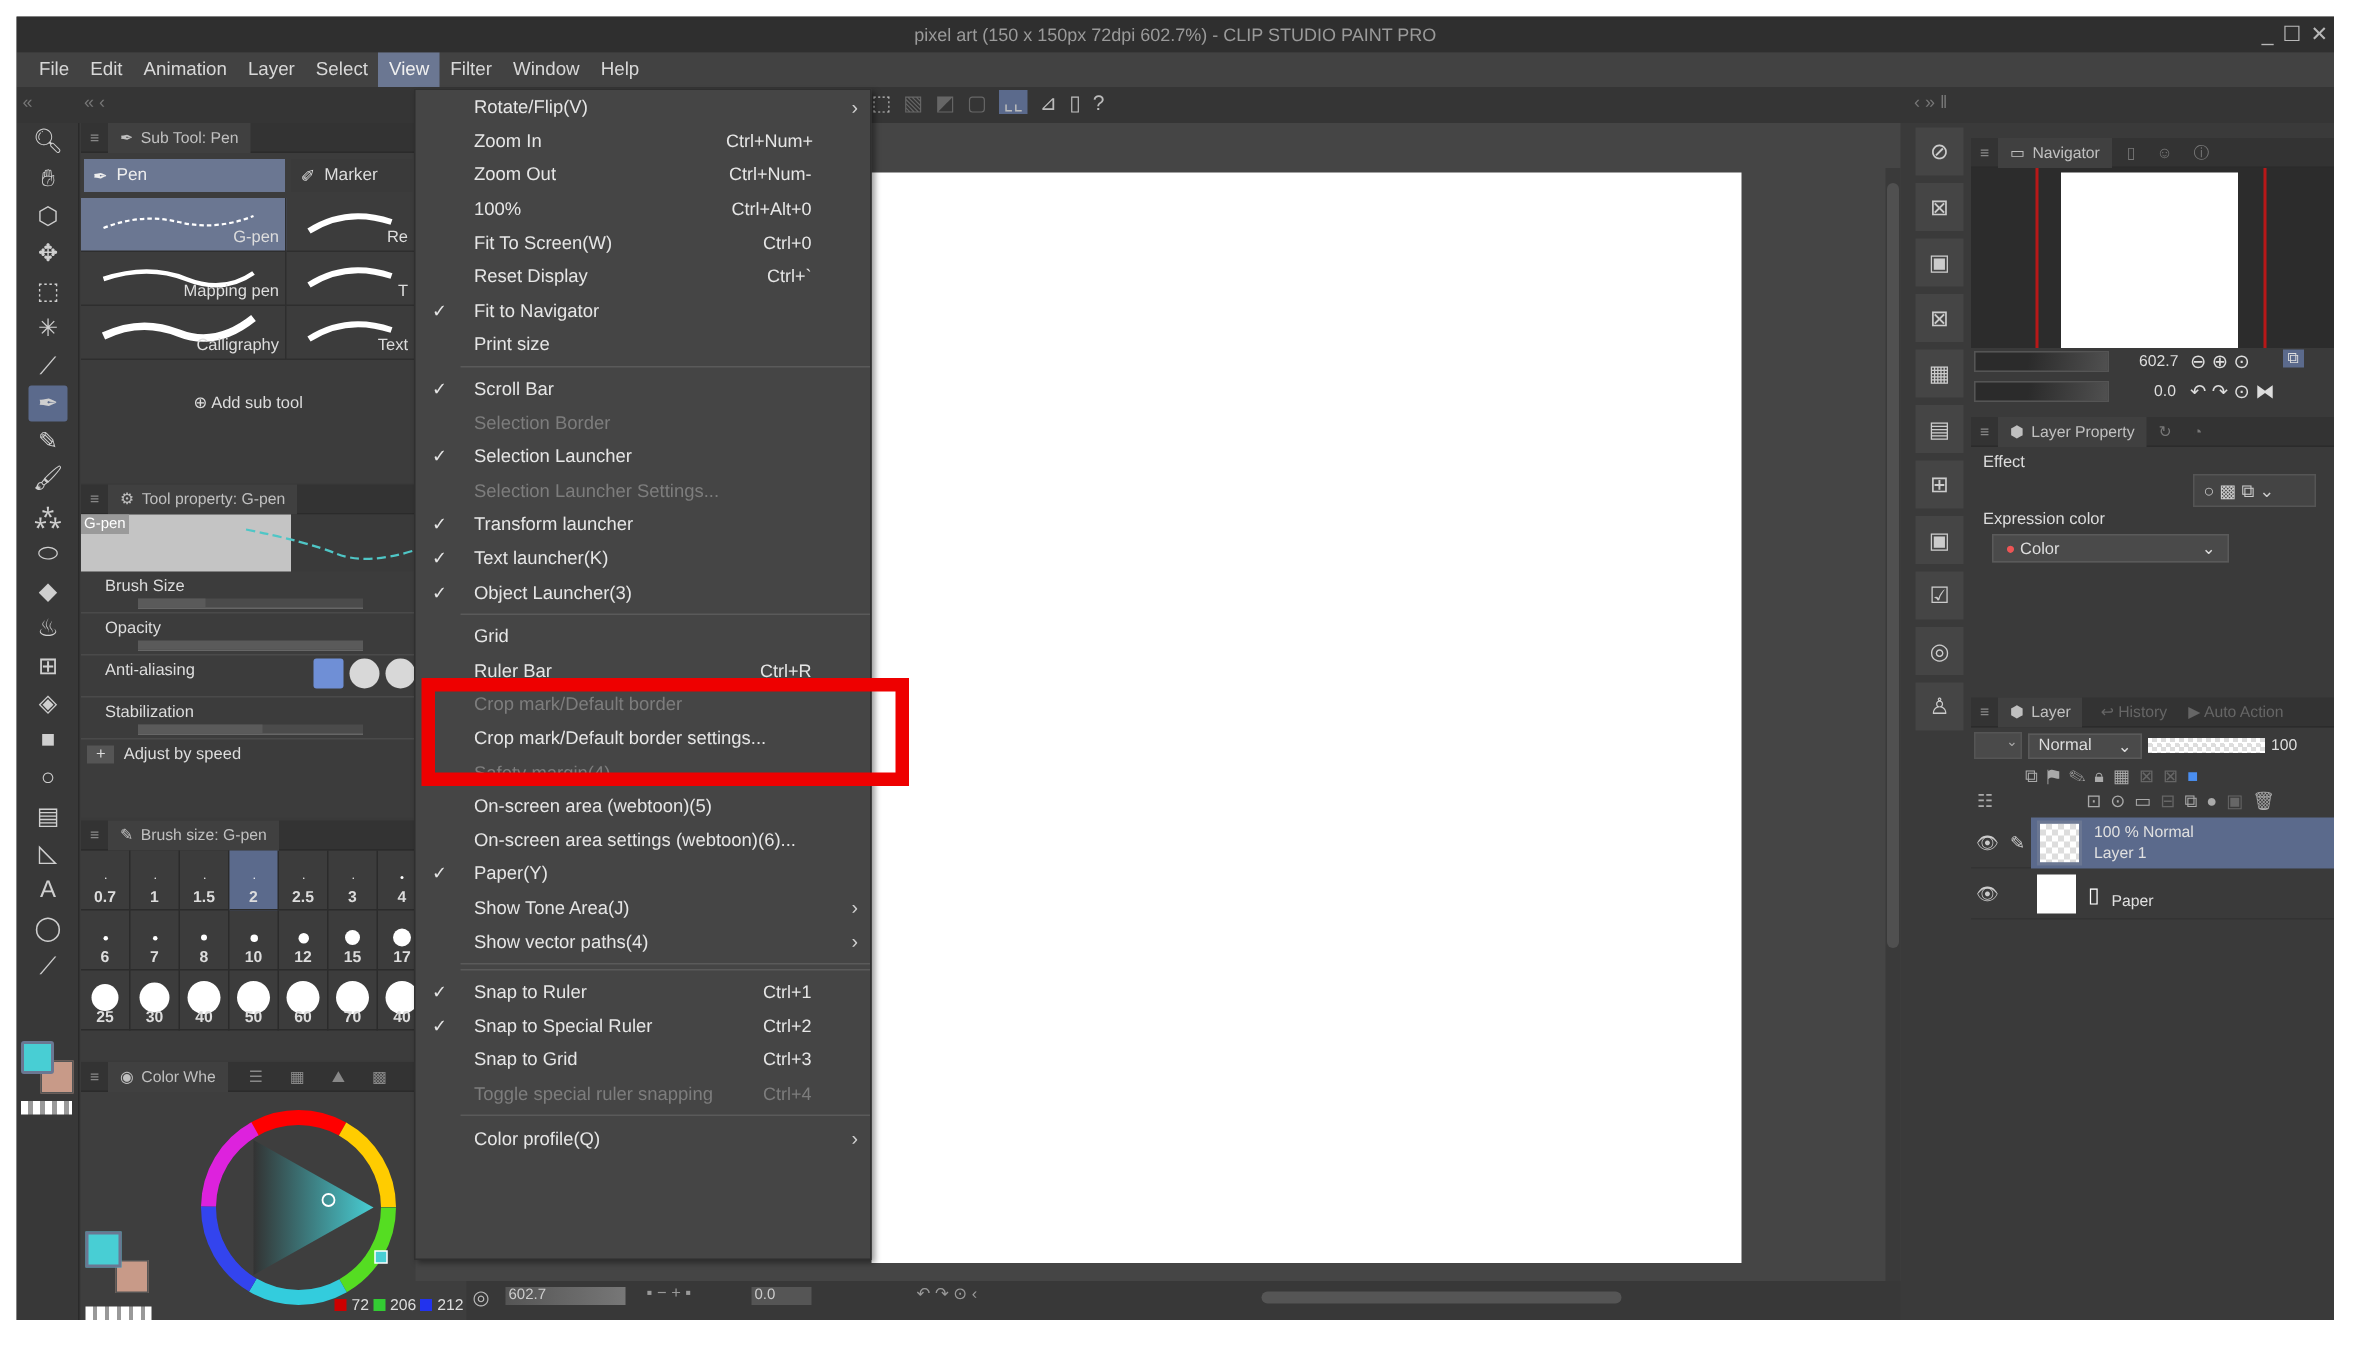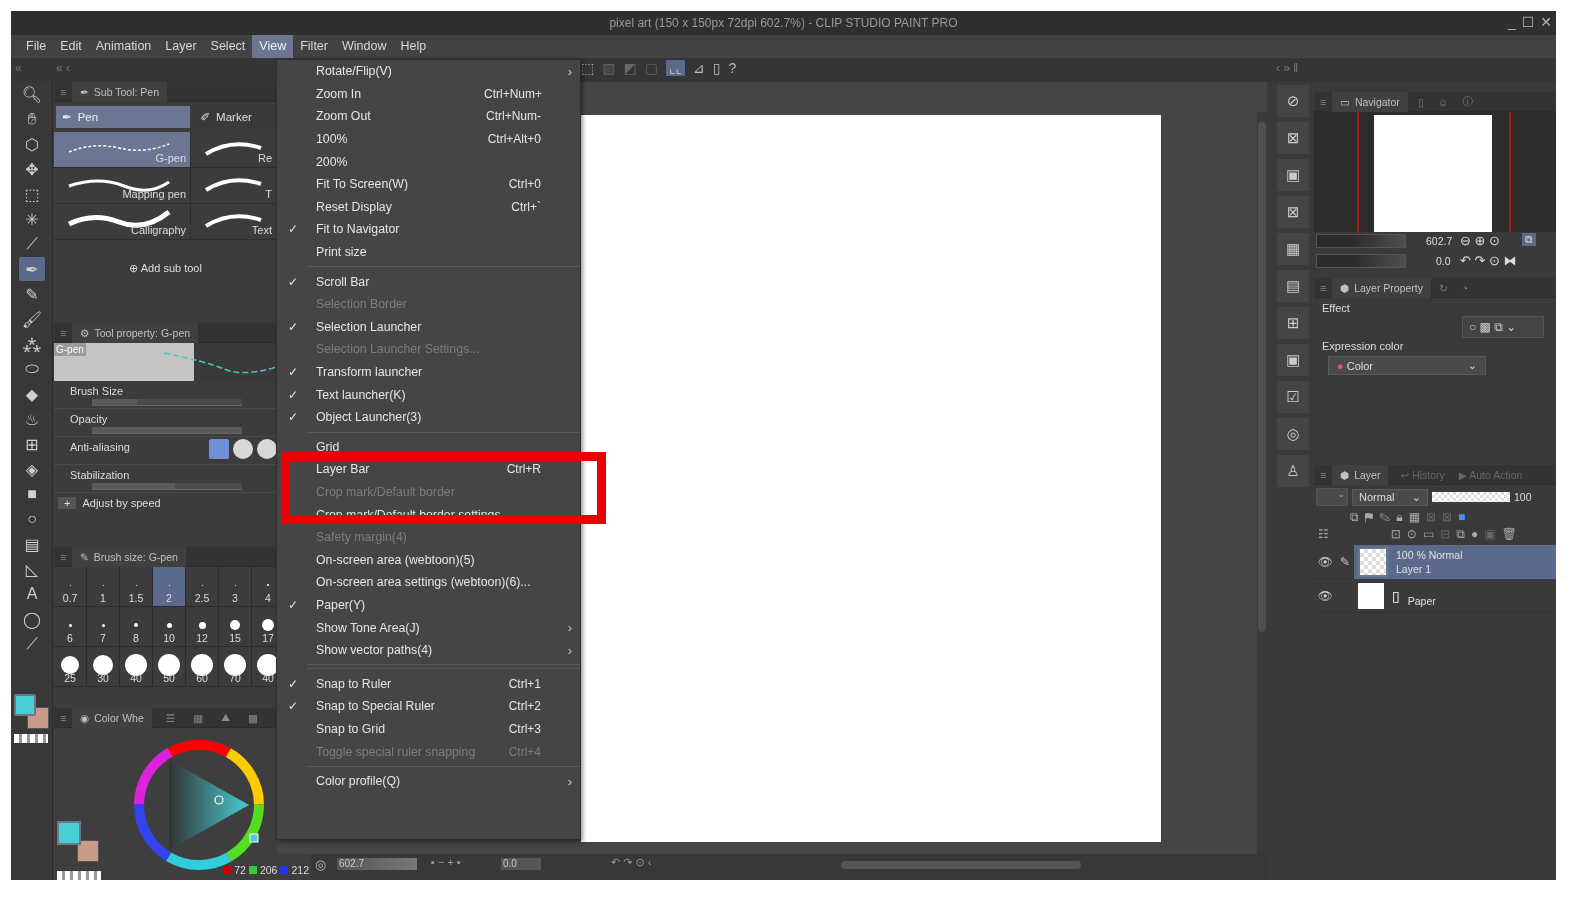--- a/index.html
+++ b/index.html
@@ -34,21 +34,21 @@
   .preview .pbox { position: absolute; left: 0; top: 0; width: 140px; height: 38px; background: #c4c4c4; }
   .preview .plabel { position: absolute; left: 0; top: 0; font-size: 10px; color: #fff; background: #9a9a9a; padding: 1px 2px; }
   .prop { padding: 4px 0 0 16px; font-size: 11px; color: #ddd; height: 28px; border-bottom: 1px solid #4a4a4a; position: relative; }
   .slider { position: absolute; left: 38px; top: 18px; width: 150px; height: 7px; background: #4b4b4b; border-bottom: 1px solid #666; }
   .slider .fill { height: 100%; background: #5a5a5a; }
   .aa { position: absolute; right: 0; top: 2px; display: flex; gap: 4px; }
   .aa span { width: 20px; height: 20px; border-radius: 10px; background: #d8d8d8; display: inline-block; }
   .aa span.on { background: #6f8fd6; border-radius: 2px; }
   .brushsize { position: absolute; left: 43px; top: 536px; width: 223px; height: 160px; background: #3c3c3c; }
   .bsgrid { display: grid; grid-template-columns: repeat(7, 33px); }
-  .bscell { height: 40px; border-right: 1px solid #2b2b2b; border-bottom: 1px solid #2b2b2b; text-align: center; position: relative; }
+  .bscell { height: 40px; border-right: 1px solid #2b2b2b; border-bottom: 1px solid #2b2b2b; text-align: center; position: relative; font-weight: bold; }
   .bscell.sel { background: #5b6a8c; }
   .bscell .dot { background: #fff; border-radius: 50%; margin: 0 auto; }
   .bscell .lbl { position: absolute; left: 0; right: 0; bottom: 2px; font-size: 10.5px; color: #ddd; }
   .colorpanel { position: absolute; left: 43px; top: 697px; width: 257px; height: 172px; background: #3e3e3e; }
   .colorpanel .rgb { position: absolute; right: 2px; bottom: 4px; font-size: 10.5px; color: #ddd; display: flex; gap: 3px; align-items: center; }
   .sw { display: inline-block; width: 8px; height: 8px; }
   .canvasarea { position: absolute; left: 266px; top: 71px; width: 990px; height: 772px; background: #454545; }
   .paper { position: absolute; left: 304px; top: 33px; width: 580px; height: 727px; background: #fff; }
   .vscroll { position: absolute; right: 0; top: 30px; width: 10px; height: 742px; background: #3a3a3a; }
   .vscroll .thumb { position: absolute; left: 1px; top: 10px; width: 8px; height: 510px; background: #505050; border-radius: 4px; }
@@ -539,23 +539,20 @@
     </div>
     <div class="dd-item">
       <span class="lab">Zoom Out</span>
       <span class="sc">Ctrl+Num-</span>
     </div>
     <div class="dd-item">
       <span class="lab">100%</span>
       <span class="sc">Ctrl+Alt+0</span>
     </div>
     <div class="dd-item">
-      <span class="lab">200%</span>
-    </div>
-    <div class="dd-item">
       <span class="lab">Fit To Screen(W)</span>
       <span class="sc">Ctrl+0</span>
     </div>
     <div class="dd-item">
       <span class="lab">Reset Display</span>
       <span class="sc">Ctrl+`</span>
     </div>
     <div class="dd-item">
       <span class="chk">✓</span>
       <span class="lab">Fit to Navigator</span>
@@ -588,21 +585,21 @@
     </div>
     <div class="dd-item">
       <span class="chk">✓</span>
       <span class="lab">Object Launcher(3)</span>
     </div>
     <div class="dd-sep"></div>
     <div class="dd-item">
       <span class="lab">Grid</span>
     </div>
     <div class="dd-item">
-      <span class="lab">Layer Bar</span>
+      <span class="lab">Ruler Bar</span>
       <span class="sc">Ctrl+R</span>
     </div>
     <div class="dd-item disabled">
       <span class="lab">Crop mark/Default border</span>
     </div>
     <div class="dd-item">
       <span class="lab">Crop mark/Default border settings...</span>
     </div>
     <div class="dd-item disabled">
       <span class="lab">Safety margin(4)</span>

